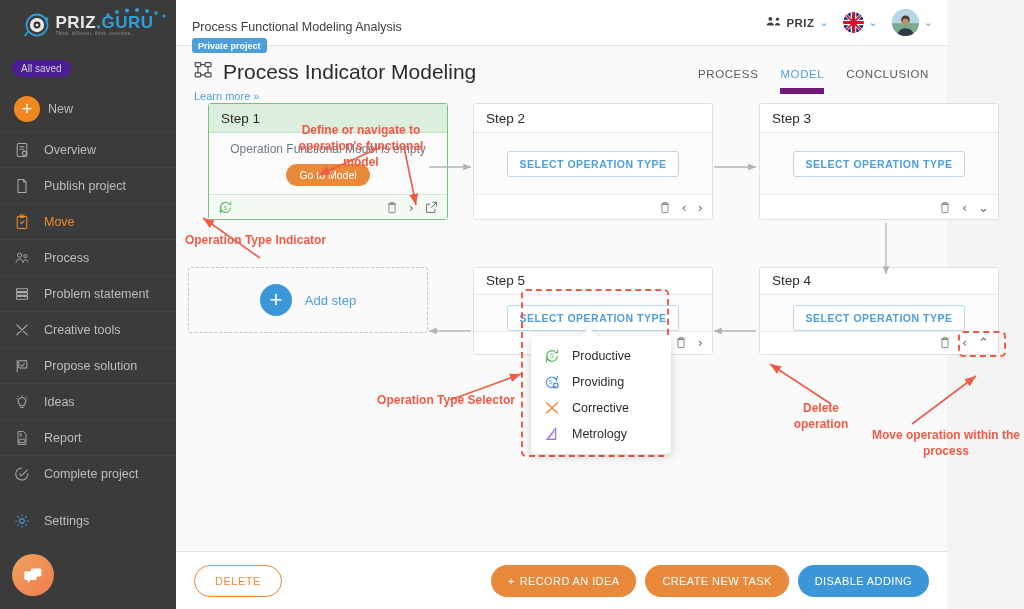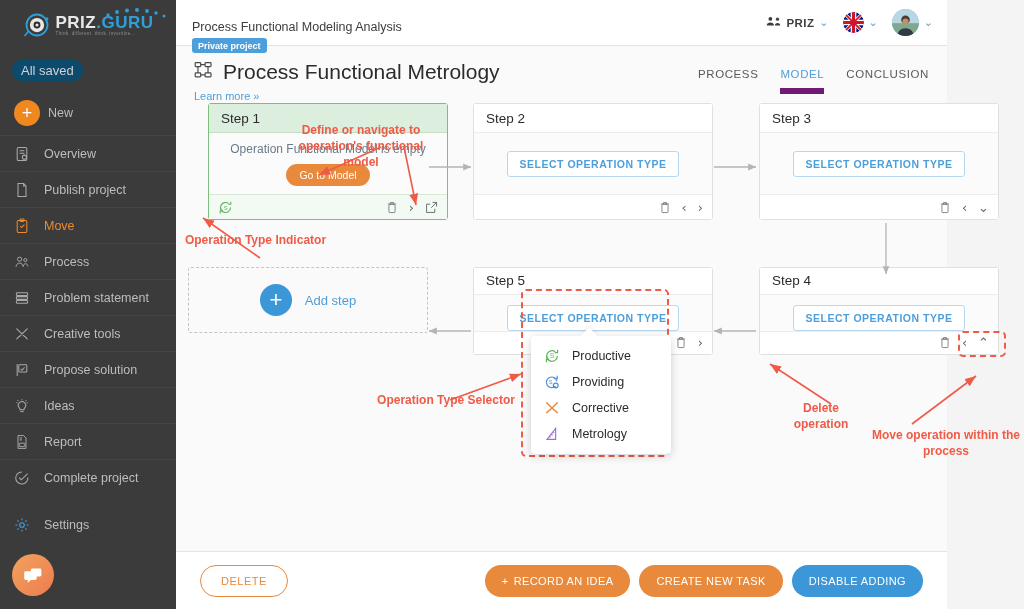--- a/index.html
+++ b/index.html
@@ -25,21 +25,21 @@
   .logo-main .w { color: #e8e8e8; }
   .logo-main .b { color: #2f9fd8; }
   .logo-tag {
     font-size: 4.6px; color: #8d8d8d; letter-spacing: .35px;
     margin-top: 1px; white-space: nowrap;
   }
   .logo-dots { position: absolute; left: 104px; top: 7px; }
 
   .saved-badge {
     display: inline-block; margin: 14px 0 0 12px;
-    background: #0c4a6e; color: #d2d2d2; font-size: 13px;
+    background: #4c1d95; color: #d2d2d2; font-size: 10px;
     border-radius: 10px; padding: 3px 9px;
   }
   .nav { margin-top: 10px; }
   .nav-item {
     display: flex; align-items: center; height: 36px;
     padding-left: 14px; font-size: 12.5px; color: #bdbdbd;
     border-top: 1px solid #444; cursor: pointer;
   }
   .nav-item.no-rule { border-top: none; }
   .nav-item .ico {
@@ -188,21 +188,21 @@
   }
   svg.overlay {
     position: absolute; left: 0; top: 0; width: 848px; height: 609px;
     pointer-events: none; z-index: 25;
   }
 
   
   .bottombar {
     position: absolute; left: 0; right: 0; bottom: 0; height: 58px;
     background: #fff; border-top: 1px solid #e4e4e4;
-    display: flex; align-items: center; padding: 0 24px;
+    display: flex; align-items: center; padding: 0 18px;
   }
   .btn-delete {
     border: 1px solid #e8893c; color: #e8893c; background: #fff;
     font-size: 11px; letter-spacing: .5px; border-radius: 18px;
     padding: 9px 20px; cursor: pointer;
   }
   .bb-right { margin-left: auto; display: flex; gap: 9px; }
   .btn-pill {
     border: none; color: #fff; font-size: 11px; letter-spacing: .4px;
     border-radius: 18px; padding: 10px 17px; cursor: pointer;
@@ -433,21 +433,21 @@
         <div class="ph-title-row">
           <span>
             <svg width="19" height="19" viewBox="0 0 24 24" fill="none" stroke="#4a4a4a" stroke-width="1.5">
               <rect x="1.5" y="2" width="7" height="5" rx="1"></rect>
               <rect x="14" y="2" width="7.5" height="5" rx="1"></rect>
               <rect x="1.5" y="15" width="7" height="5" rx="1"></rect>
               <rect x="14" y="15" width="7.5" height="5" rx="1"></rect>
               <path d="M8.5 4.5h5.5M8.5 17.5h5.5M5 7v8M17.7 7v8"></path>
             </svg>
           </span>
-          <span class="ph-title">Process Functional Metrology</span>
+          <span class="ph-title">Process Indicator Modeling</span>
         </div>
         <span class="learn-more">Learn more »</span>
       </div>
       <div class="tabs">
         <div class="tab">PROCESS</div>
         <div class="tab active">MODEL</div>
         <div class="tab">CONCLUSION</div>
       </div>
     </div>
 

